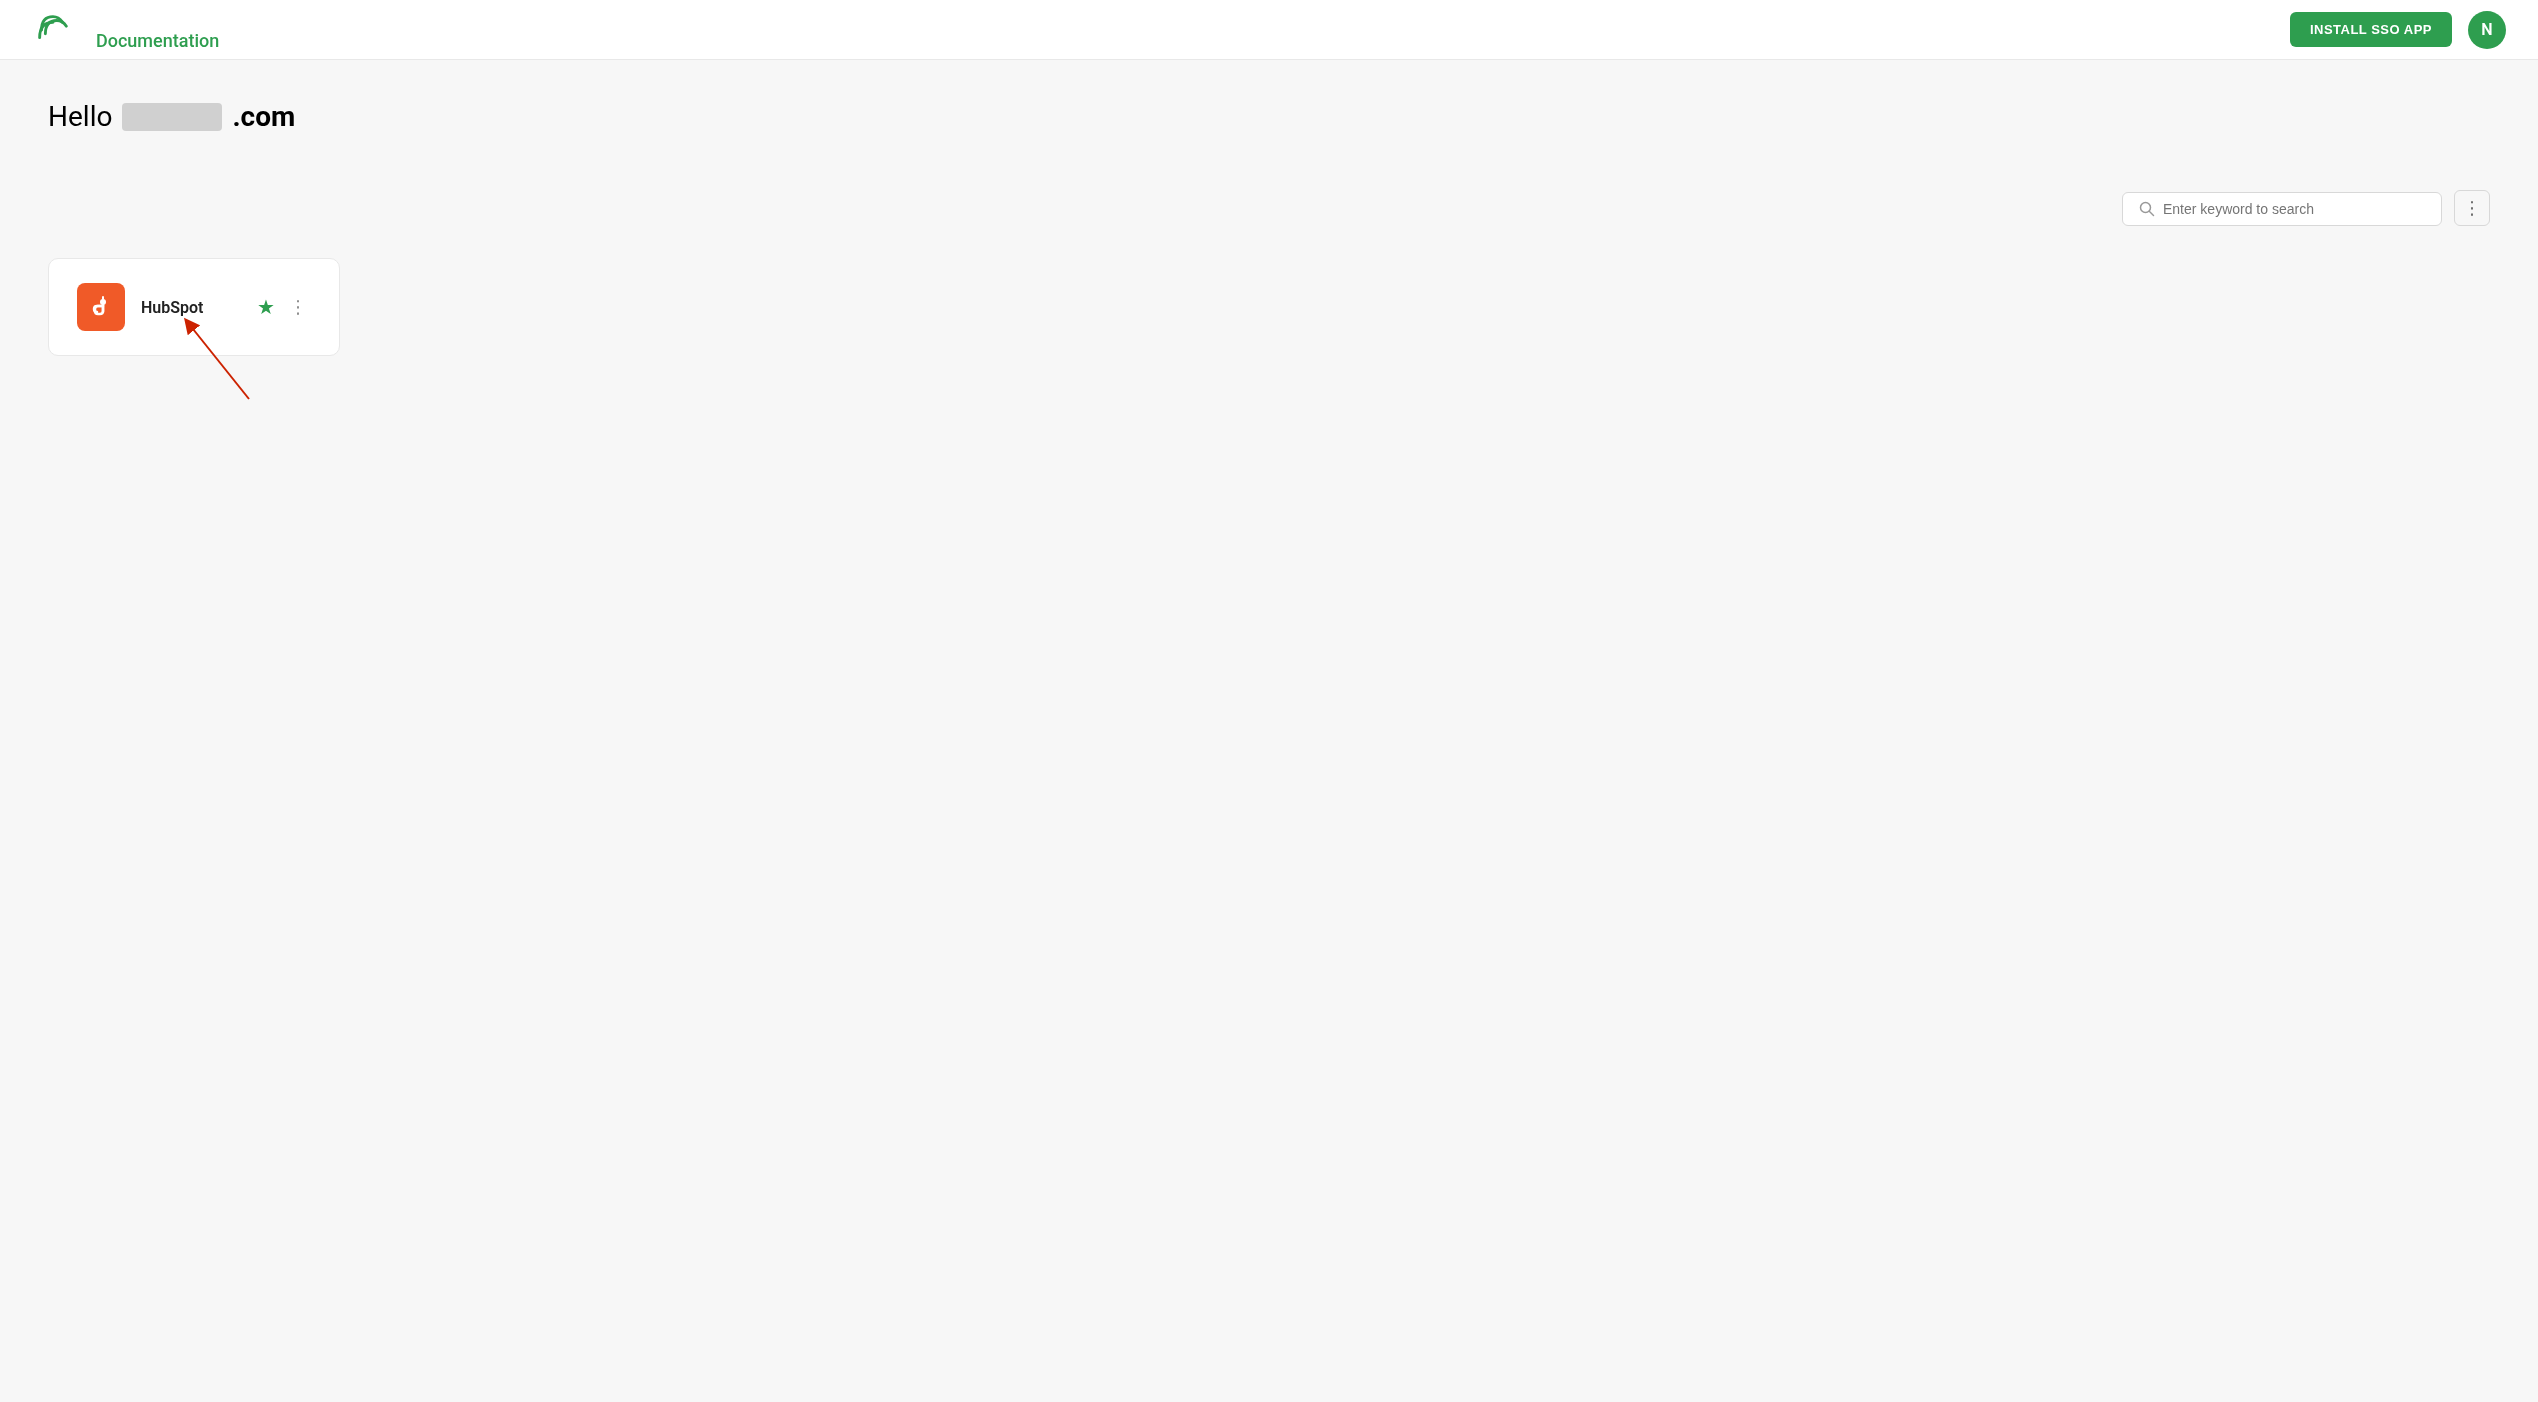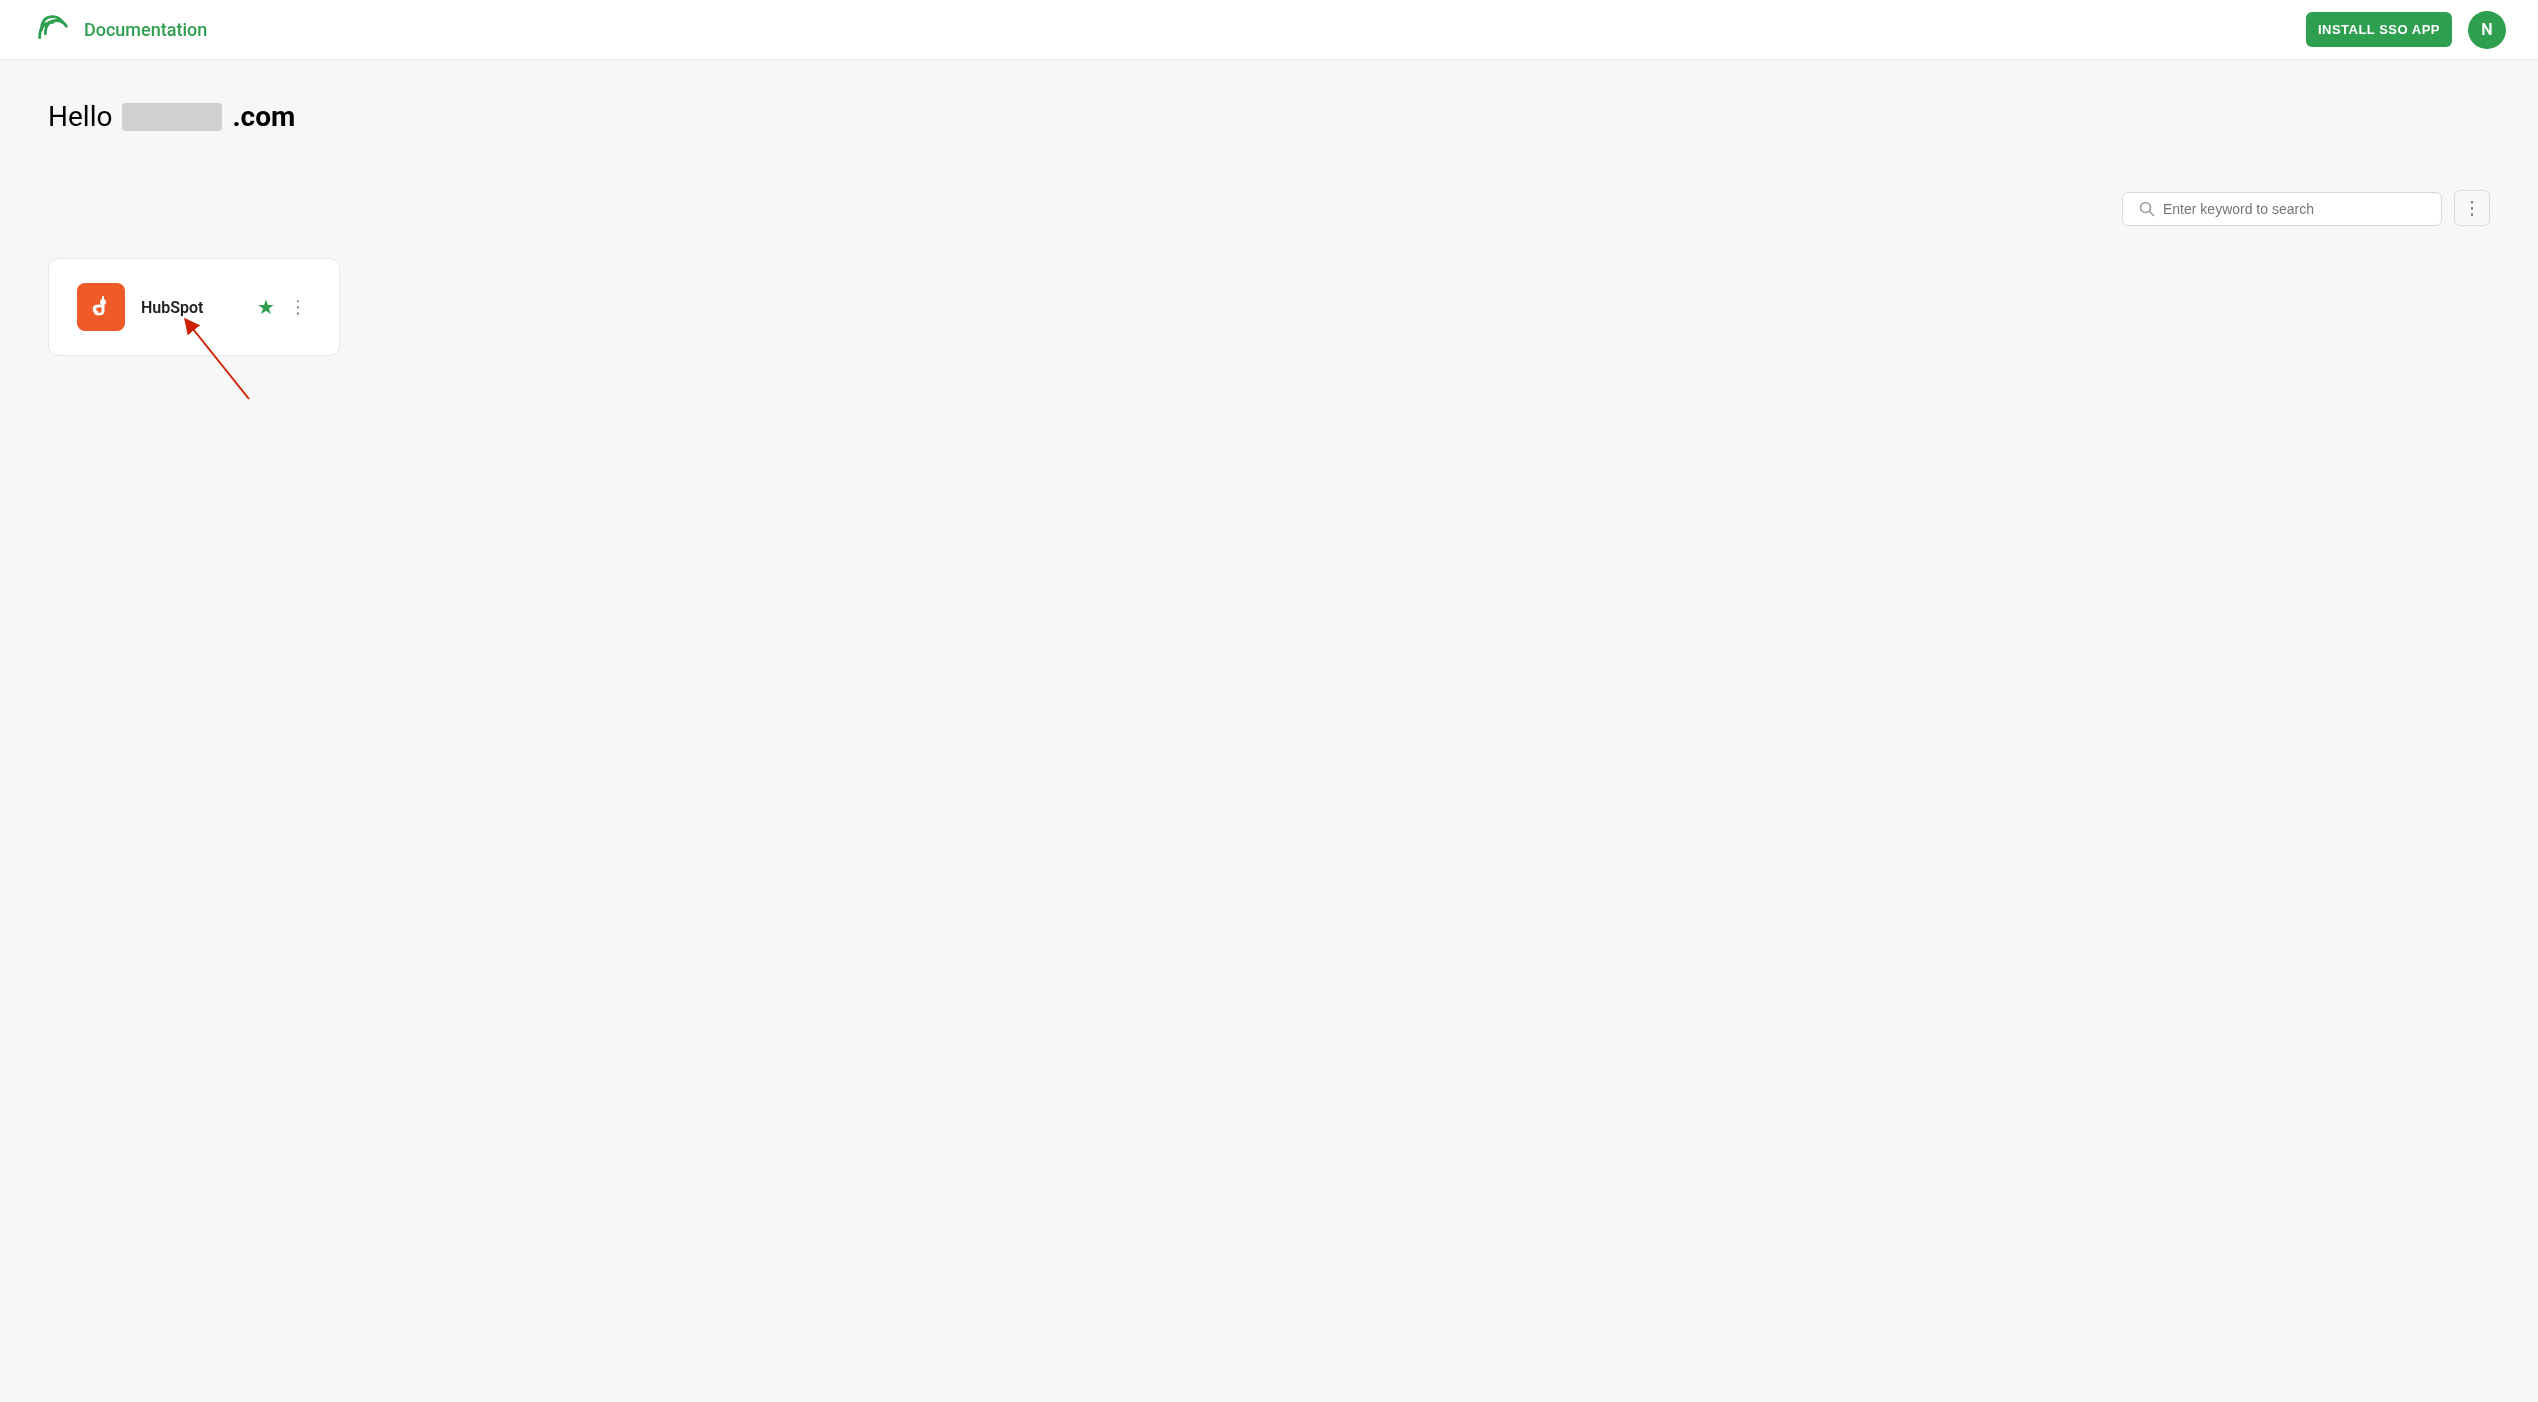--- a/index.html
+++ b/index.html
@@ -13,22 +13,22 @@
     .header {
       background: #ffffff;
       border-bottom: 1px solid #e8e8e8;
       display: flex;
       align-items: center;
       padding: 0 32px;
       height: 60px;
     }
     .header-logo {
       display: flex;
-      align-items: center;
-      gap: 10px;
+      align-items: flex-end;
+      gap: 22px;
     }
     .logo-icon {
       width: 42px;
       height: 42px;
     }
     .header-title {
       color: #2e9e4f;
       font-size: 18px;
       font-weight: 500;
     }
@@ -36,21 +36,21 @@
       margin-left: auto;
       display: flex;
       align-items: center;
       gap: 16px;
     }
     .install-sso-btn {
       background: #2e9e4f;
       color: #ffffff;
       border: none;
       border-radius: 6px;
-      padding: 10px 12px;
+      padding: 10px 20px;
       font-size: 13px;
       font-weight: 700;
       letter-spacing: 0.5px;
       cursor: pointer;
     }
     .avatar {
       width: 38px;
       height: 38px;
       background: #2e9e4f;
       border-radius: 50%;

